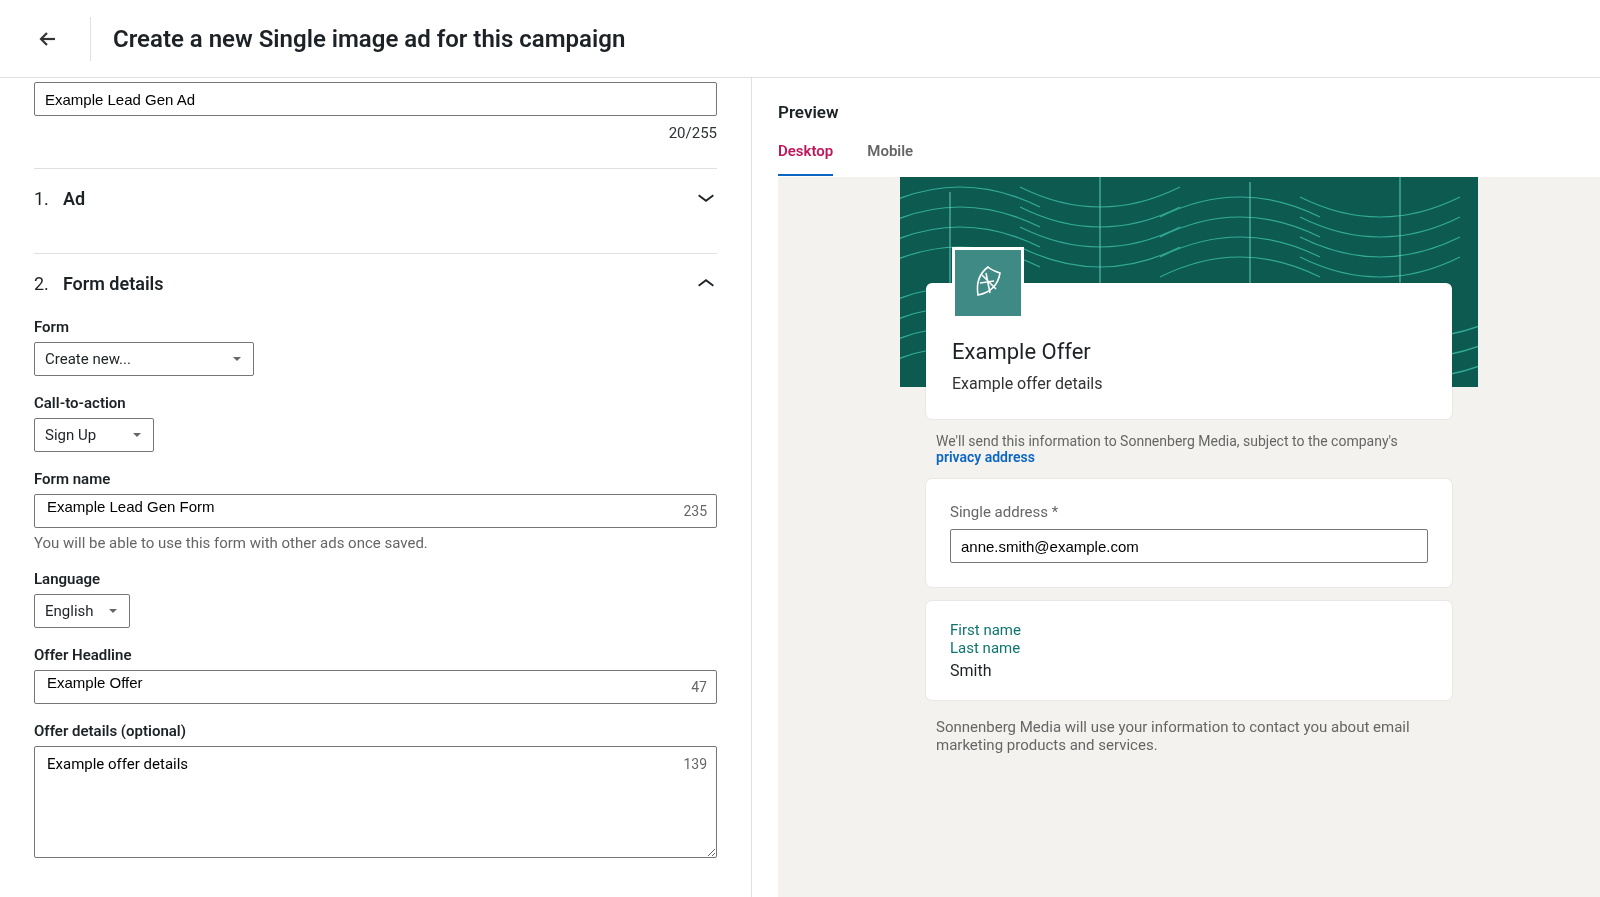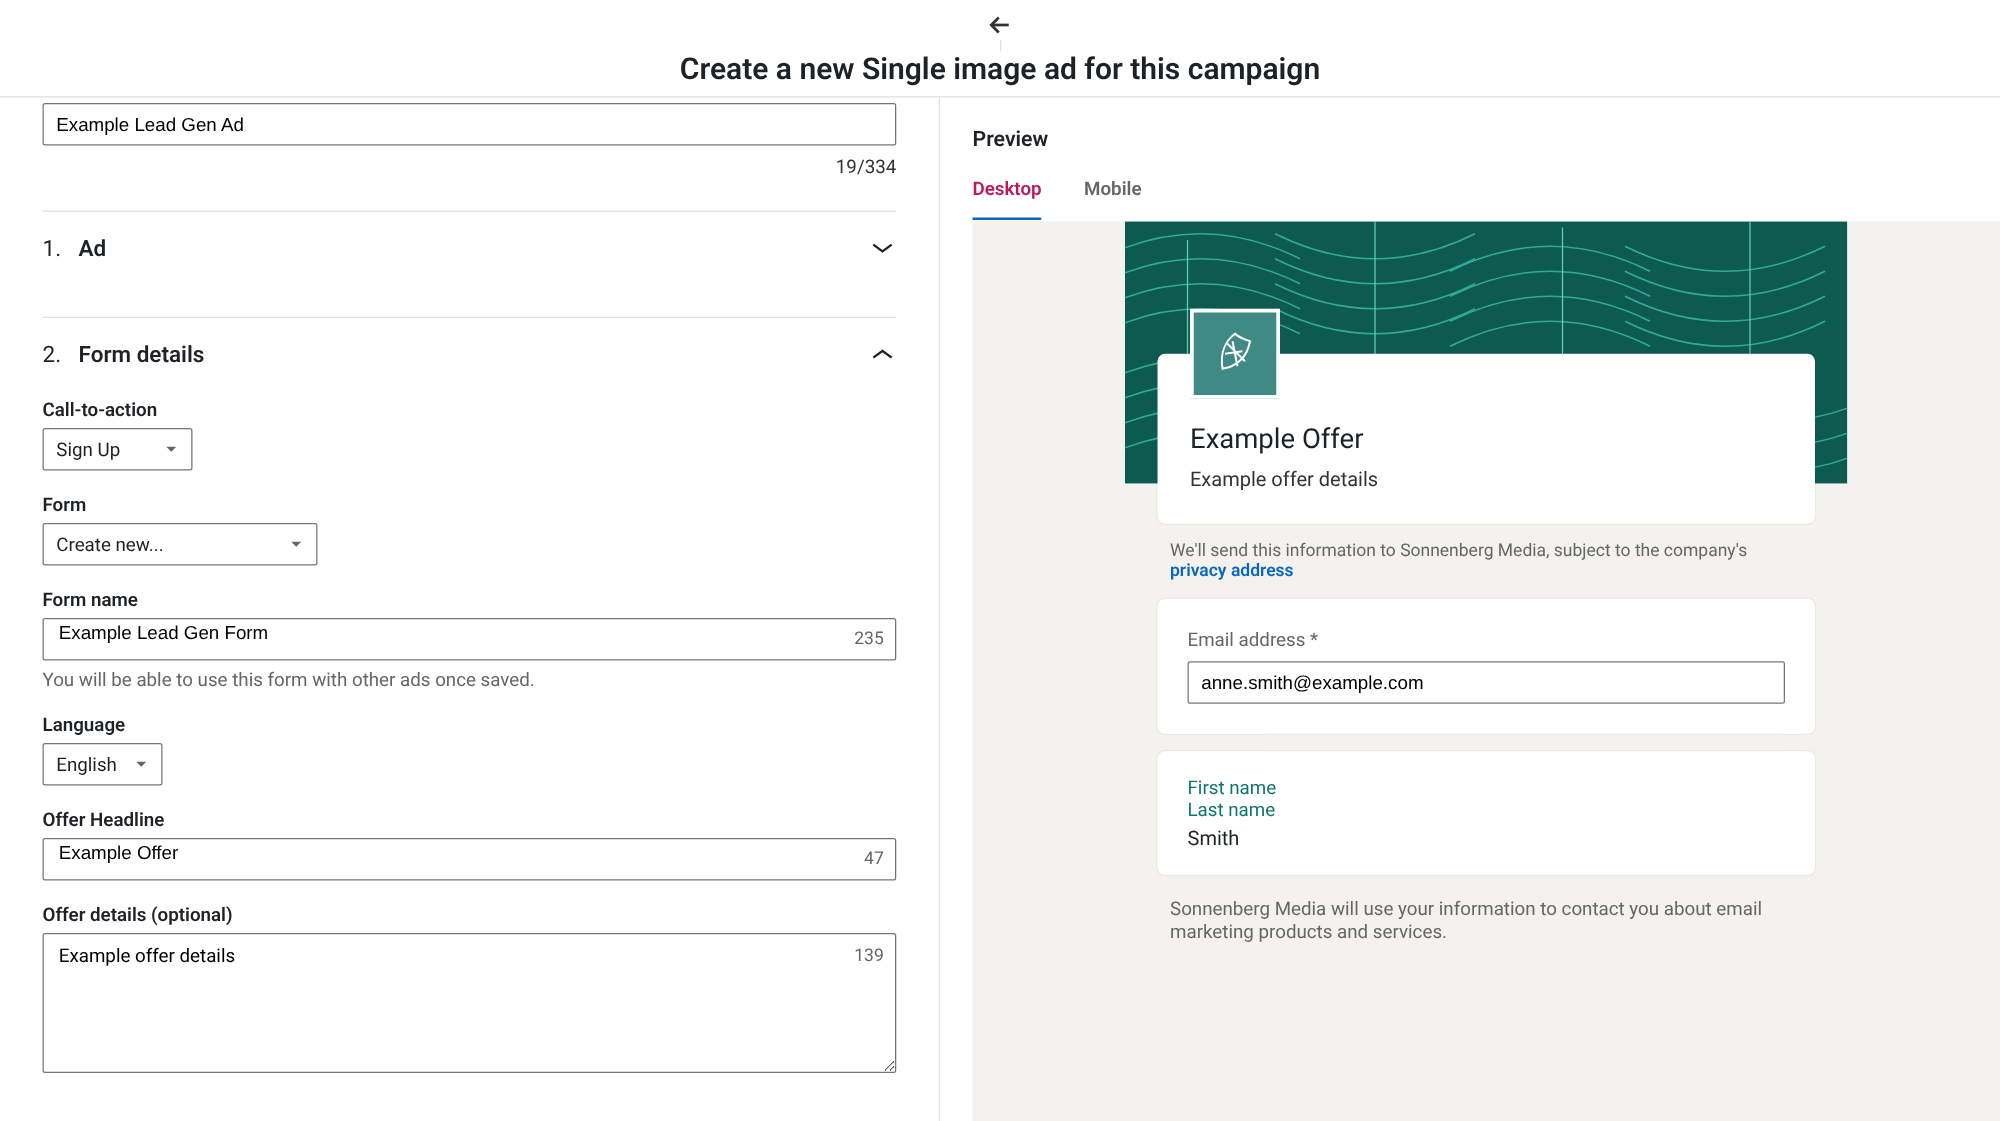--- a/index.html
+++ b/index.html
@@ -8,21 +8,20 @@
     color: #1d2226;
     background: #fff;
     font-size: 14px;
   }
   .topbar {
     display: flex;
     align-items: center;
     height: 78px;
     border-bottom: 1px solid #e0e0e0;
     padding: 8px 28px;
-    flex-direction: column;
   }
   .back-btn {
     width: 40px; height: 40px;
     display: flex; align-items: center; justify-content: center;
     cursor: pointer;
   }
   .vdiv {
     width: 1px; height: 44px; background: #e0e0e0;
     margin: 0 22px;
   }
@@ -231,21 +230,21 @@
   </div>
   <div class="vdiv"></div>
   <div class="page-title">Create a new Single image ad for this campaign</div>
 </div>
 
 <div class="main">
   <div class="left">
 
     <div class="field-block">
       <input class="name-input" value="Example Lead Gen Ad" style="">
-      <div class="char-count">19/334</div>
+      <div class="char-count">20/255</div>
     </div>
 
     <div class="section-divider"></div>
     <div class="section-head">
       <div class="st">
         <span class="num">1.</span>
         <span>Ad</span>
       </div>
       <svg width="22" height="22" viewBox="0 0 24 24" fill="none" stroke="#1d2226" stroke-width="2">
           <path d="M4 9l8 6 8-6"></path>
@@ -259,33 +258,33 @@
         <span>Form details</span>
       </div>
       <svg width="22" height="22" viewBox="0 0 24 24" fill="none" stroke="#1d2226" stroke-width="2">
           <path d="M4 15l8-6 8 6"></path>
         </svg>
     </div>
 
     <div style="padding-top:6px;">
 
       <div class="form-row">
+        <span class="label">Form</span>
+        <div class="select-like wider">
+          <span>Create new...</span>
+          <svg class="caret" width="12" height="12" viewBox="0 0 24 24" fill="#666">
+              <path d="M4 8l8 8 8-8z"></path>
+            </svg>
+        </div>
+      </div>
+
+      <div class="form-row">
         <span class="label">Call-to-action</span>
         <div class="select-like">
           <span>Sign Up</span>
-          <svg class="caret" width="12" height="12" viewBox="0 0 24 24" fill="#666">
-              <path d="M4 8l8 8 8-8z"></path>
-            </svg>
-        </div>
-      </div>
-
-      <div class="form-row">
-        <span class="label">Form</span>
-        <div class="select-like wider">
-          <span>Create new...</span>
           <svg class="caret" width="12" height="12" viewBox="0 0 24 24" fill="#666">
               <path d="M4 8l8 8 8-8z"></path>
             </svg>
         </div>
       </div>
 
       <div class="form-row">
         <span class="label">Form name</span>
         <div class="text-input-wrap">
           <input class="text-input" value="Example Lead Gen Form" style="">
@@ -360,21 +359,21 @@
           </div>
           <div class="offer-title-p">Example Offer</div>
           <div class="offer-details-p">Example offer details</div>
         </div>
 
         <div class="privacy-text">
           <span>We'll send this information to Sonnenberg Media, subject to the company's </span><a href="#">privacy address</a>
         </div>
 
         <div class="card2">
-          <div class="field-label-p">Email address *</div>
+          <div class="field-label-p">Single address *</div>
           <input class="preview-input" value="anne.smith@example.com" style="">
         </div>
 
         <div class="card3">
           <div class="nv-label">First name</div>
           <div class="nv-label">Last name</div>
           <div class="nv-value" style="margin-bottom:0">Smith</div>
         </div>
 
         <div class="usage-text">Sonnenberg Media will use your information to contact you about email marketing products and services.</div>

